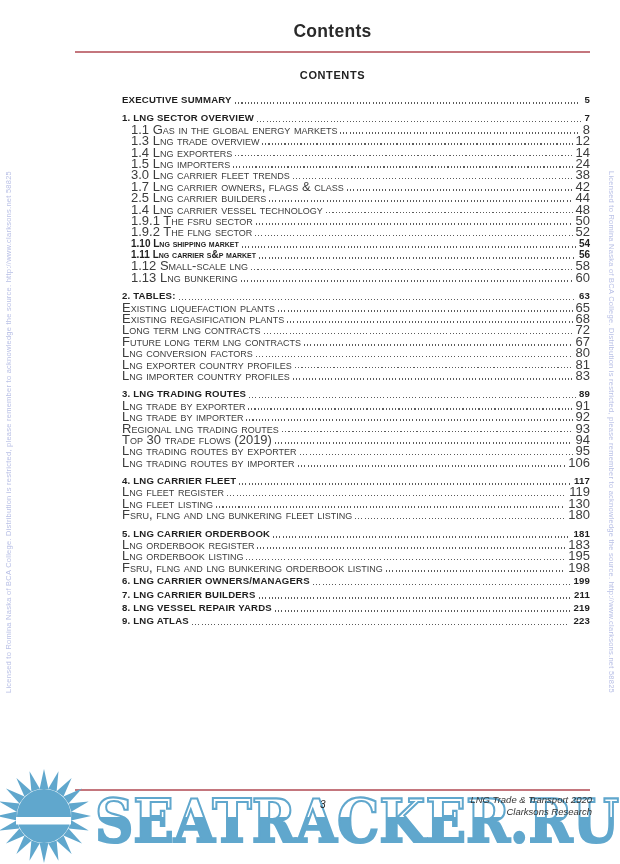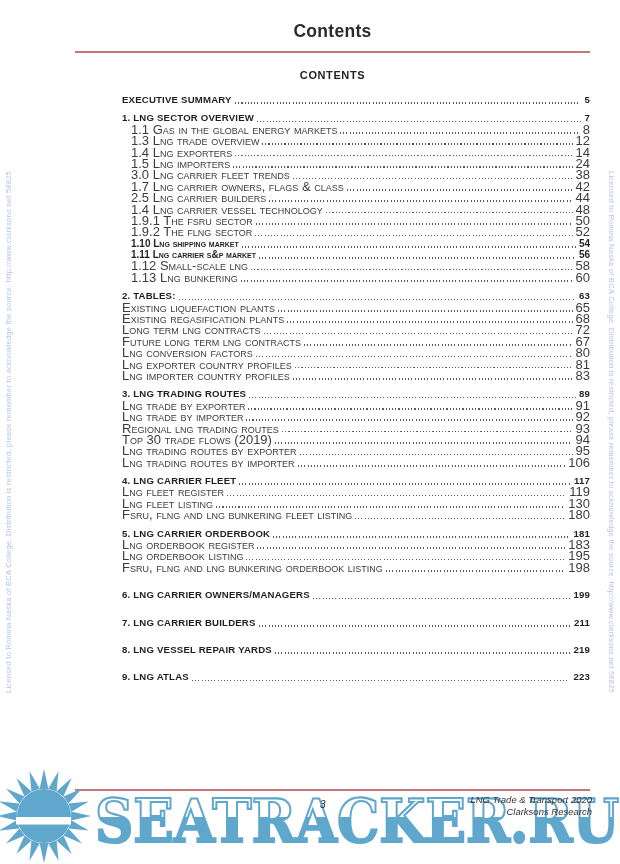--- a/index.html
+++ b/index.html
@@ -18,21 +18,21 @@
   .rule{position:absolute;left:75px;width:515px;height:2px;background:#c4767d;}
   .rule-top{top:51px;}
   .rule-bottom{top:789px;height:1.6px;z-index:1;}
   .toc-heading{position:absolute;top:69px;left:75px;width:515px;margin:0;text-align:center;
                font-size:11px;font-weight:bold;color:#222;letter-spacing:.6px;}
 
   
   .toc{position:absolute;left:122px;top:94px;width:468px;}
   .toc-group{margin-top:7px;}
   .toc-group:first-child{margin-top:0;}
-  .toc-group.solo{margin-top:16px;}
+  .toc-group.solo{margin-top:2px;}
   .row{display:flex;align-items:baseline;height:11.4px;line-height:11.4px;color:#3c3c3c;}
   .row .lbl{white-space:nowrap;}
   .row .pg{margin-left:1px;}
   .row.h{font-weight:bold;font-size:9.6px;color:#1f1f1f;letter-spacing:.2px;}
   .row.s{font-size:13px;align-items:flex-end;}
   .row.s .lbl{font-variant:small-caps;}
   .row.sb{font-size:10px;font-weight:bold;color:#1f1f1f;}
   .row.sb .lbl{font-variant:small-caps;}
   .row.ind{padding-left:9px;}
   .dots{flex:1;align-self:flex-end;height:1.6px;margin:0 2px 1.5px 3px;

